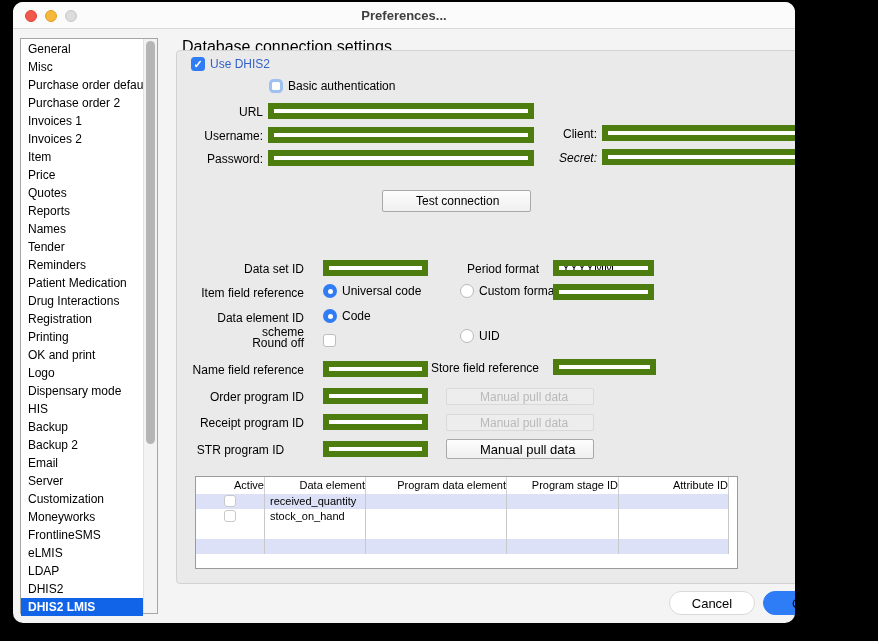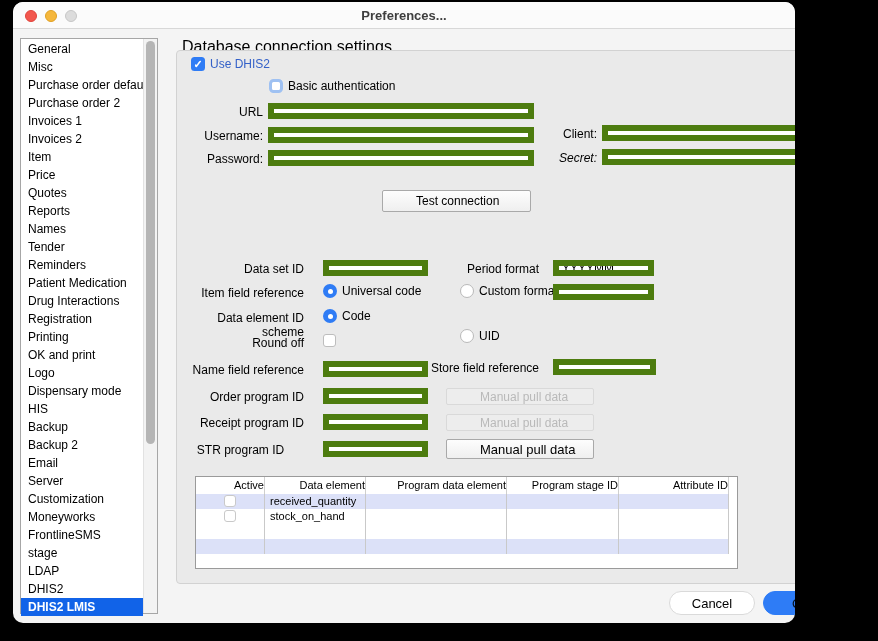--- a/index.html
+++ b/index.html
@@ -100,21 +100,21 @@
         <div class="side-item">Logo</div>
         <div class="side-item">Dispensary mode</div>
         <div class="side-item">HIS</div>
         <div class="side-item">Backup</div>
         <div class="side-item">Backup 2</div>
         <div class="side-item">Email</div>
         <div class="side-item">Server</div>
         <div class="side-item">Customization</div>
         <div class="side-item">Moneyworks</div>
         <div class="side-item">FrontlineSMS</div>
-        <div class="side-item">stage</div>
+        <div class="side-item">eLMIS</div>
         <div class="side-item">LDAP</div>
         <div class="side-item">DHIS2</div>
         <div class="side-item selected">DHIS2 LMIS</div>
       </div>
     <div class="sb-scroll">
       <div class="sb-thumb"></div>
     </div>
   </div>
 
   <div class="group-label lbl" style="font-size:16px">Database connection settings</div>

